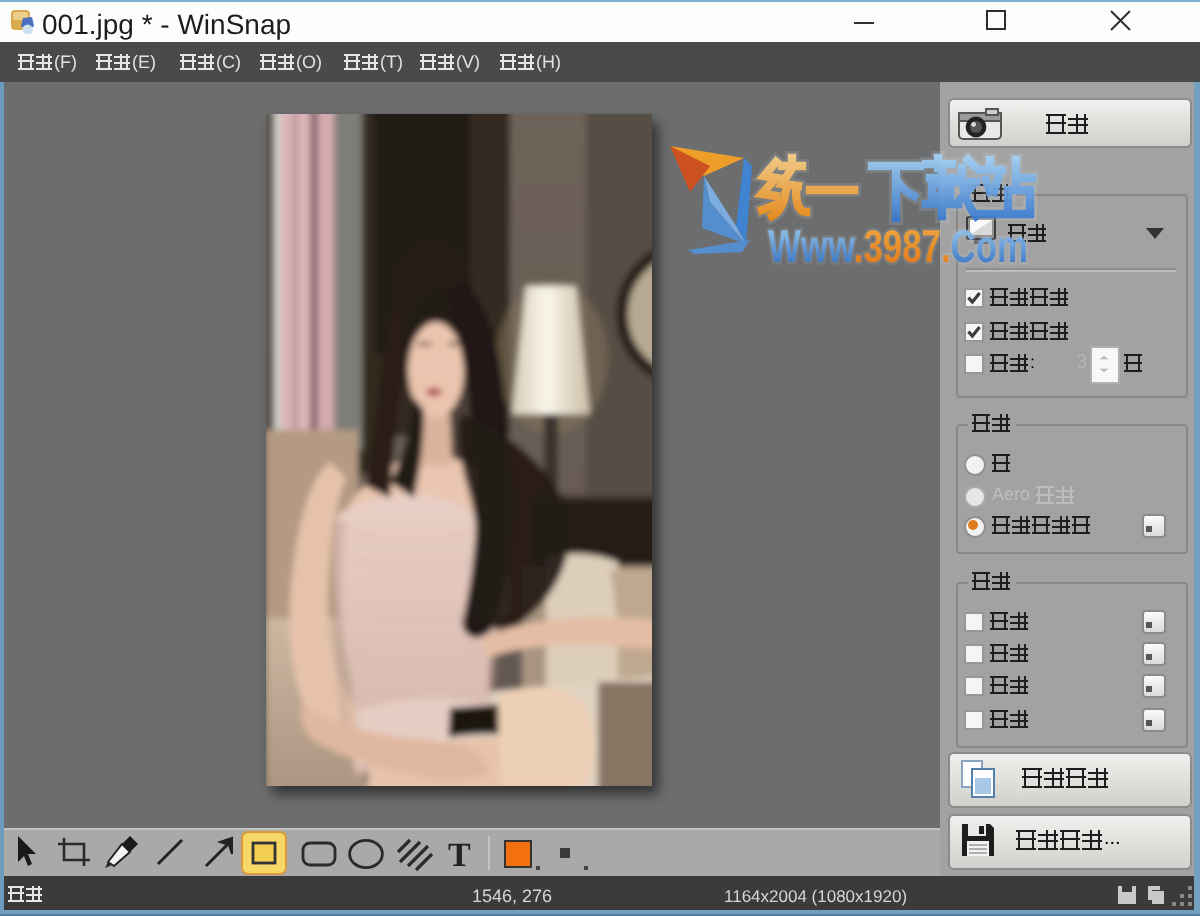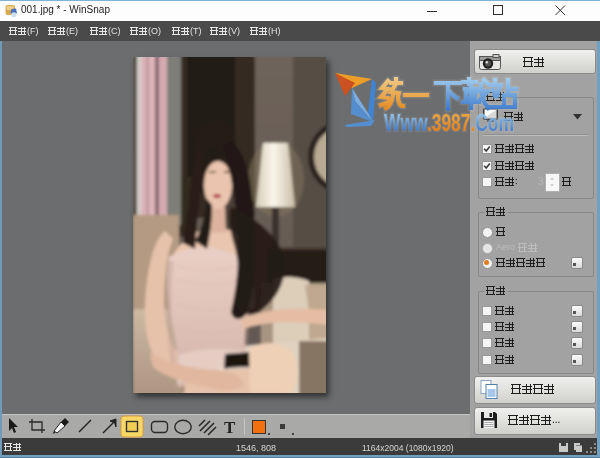--- a/index.html
+++ b/index.html
@@ -11,21 +11,21 @@
 .cj.gy{--c:#bdbdbd}
 svg{display:block}
 </style></head><body>
 <div class="abs" style="left:0;top:0;width:600px;height:21px;background:#fdfdfd;border-top:1px solid #7fb3d6"></div>
 <svg class="abs" style="left:5px;top:4px" width="13" height="13" viewBox="0 0 13 13">
     <rect x="0.5" y="1" width="9.5" height="10" rx="2" fill="#d9a94f"></rect>
     <rect x="1.5" y="2" width="7.5" height="4" rx="1.5" fill="#eccf8a"></rect>
     <path d="M6.5 5 L11 4.5 L12 9 L8.5 12 L5.5 9 Z" fill="#4b6fbe"></path>
     <circle cx="8.8" cy="10.8" r="2.6" fill="#cfe0ef"></circle>
   </svg>
-<div class="abs" style="left:21px;top:4px;font-size:10px;color:#1c1c1c">001.jpg * - WinSnap</div>
+<div class="abs" style="left:21px;top:4px;font-size:14px;color:#1c1c1c">001.jpg * - WinSnap</div>
 <svg class="abs" style="left:425px;top:3px" width="145" height="15" viewBox="0 0 145 15">
     <g stroke="#2f2f2f" stroke-width="1" fill="none">
       <path d="M2 8.5 h10"></path>
       <rect x="68.5" y="2.5" width="9" height="9"></rect>
       <path d="M130.5 2.5 l9.5 9.5 M140 2.5 l-9.5 9.5"></path>
     </g>
   </svg>
 <div class="abs" style="left:0;top:21px;width:600px;height:20px;background:#4a4a4b"></div>
 <div class="abs" style="left:9px;top:27px;font-size:9px;line-height:8px;color:#e2e2e2"><b class="cj wt"></b><b class="cj v wt"></b><span style="vertical-align:top">(F)</span></div>
 <div class="abs" style="left:48px;top:27px;font-size:9px;line-height:8px;color:#e2e2e2"><b class="cj wt"></b><b class="cj v wt"></b><span style="vertical-align:top">(E)</span></div>
@@ -231,21 +231,21 @@
 <text x="223" y="18" font-family="'Liberation Serif',serif" font-size="17" font-weight="bold" fill="#222">T</text>
 <rect x="243" y="3" width="1" height="17" fill="#c4c4c2"></rect>
 <rect x="251.5" y="5.5" width="13" height="13" fill="#f2700e" stroke="#333"></rect>
 <rect x="267" y="18" width="2" height="2" fill="#444"></rect>
 <rect x="279" y="9" width="5" height="5" fill="#3a3a3a"></rect>
 <rect x="291" y="18" width="2" height="2" fill="#444"></rect>
 </svg>
 
 <div class="abs" style="left:0;top:438px;width:600px;height:17px;background:#3b3b3b"></div>
 <div class="abs" style="left:4px;top:443px;line-height:8px"><b class="cj wt"></b><b class="cj v wt"></b></div>
-<div class="abs" style="left:236px;top:444px;font-size:9px;line-height:9px;color:#d6d6d6">1546, 808</div>
+<div class="abs" style="left:236px;top:444px;font-size:9px;line-height:9px;color:#d6d6d6">1546, 276</div>
 <div class="abs" style="left:362px;top:444px;font-size:8.5px;line-height:9px;color:#d6d6d6">1164x2004 (1080x1920)</div>
 <svg class="abs" style="left:559px;top:443px" width="36" height="10" viewBox="0 0 36 10">
     <g fill="#c9c9c9">
       <path d="M0 0 h9 v9 h-9 Z M2 0 h5 v3 h-5 Z" fill-rule="evenodd"></path>
       <rect x="2.5" y="5" width="4" height="2.5"></rect>
       <path d="M15 0 h6 v2 h-4 v5 h-2 Z"></path>
       <rect x="17" y="2.5" width="6" height="6.5"></rect>
     </g>
   </svg>
 <svg class="abs" style="left:586px;top:443px" width="11" height="11" viewBox="0 0 11 11">

